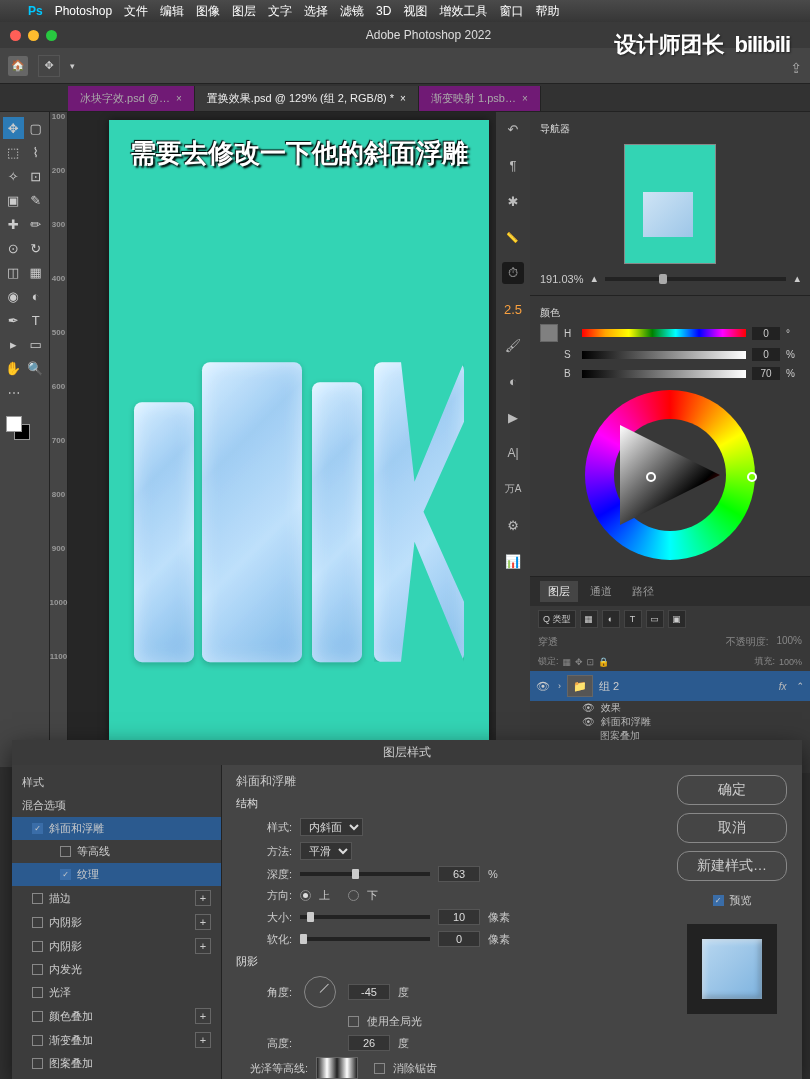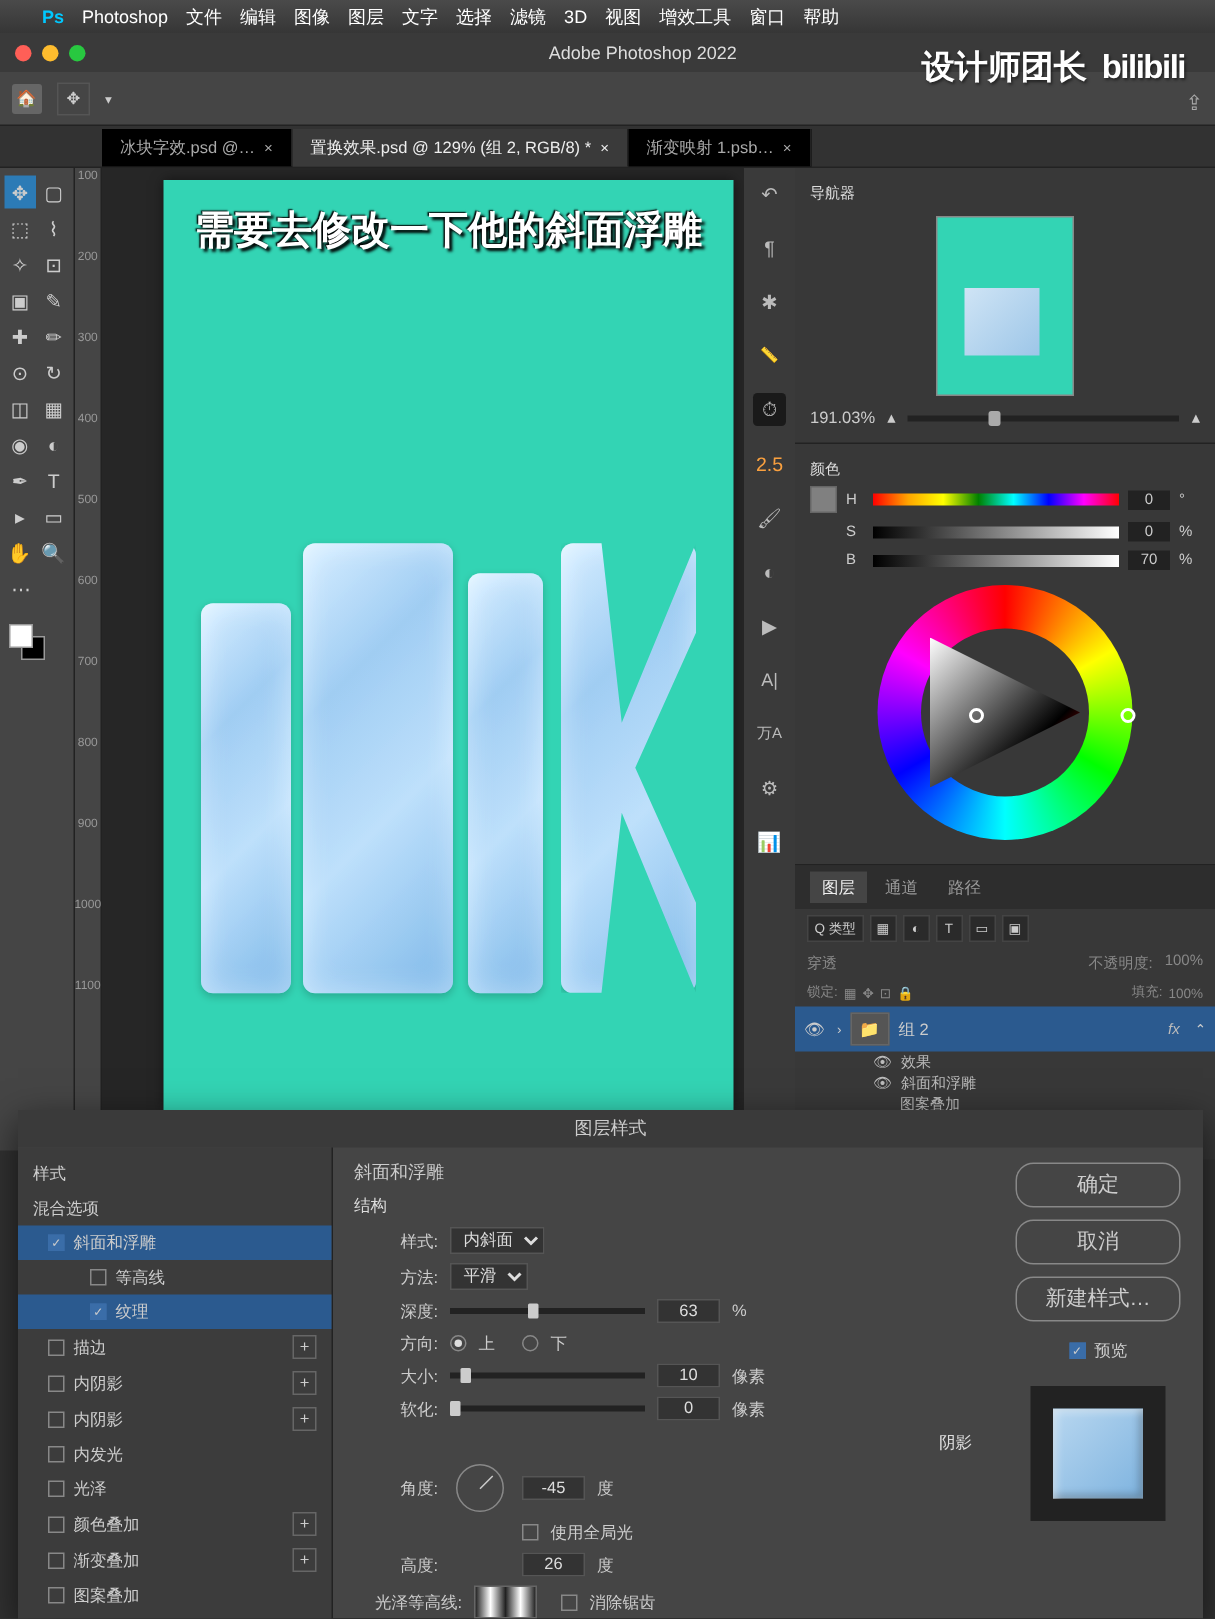--- a/index.html
+++ b/index.html
@@ -17,40 +17,40 @@
 .tl-red { background: #ff5f57; } .tl-yellow { background: #febc2e; } .tl-green { background: #28c840; }
 .window-title { flex: 1; text-align: center; font-size: 12px; color: #ddd; }
 
 
 .options-bar { background: #454545; height: 36px; border-bottom: 1px solid #222; display: flex; align-items: center; padding: 0 8px; gap: 10px; }
 .home-icon { width: 20px; height: 20px; background: #666; border-radius: 2px; display: flex; align-items: center; justify-content: center; }
 .move-opts { width: 22px; height: 22px; display: flex; align-items: center; justify-content: center; border: 1px solid #555; }
 
 
 .doc-tabs { background: #323232; height: 28px; display: flex; align-items: flex-end; padding-left: 68px; border-bottom: 1px solid #222; }
-.doc-tab { padding: 5px 12px; color: #aaa; font-size: 11px; border-right: 1px solid #222; background: #000000; }
+.doc-tab { padding: 5px 12px; color: #aaa; font-size: 11px; border-right: 1px solid #222; background: #701a75; }
 .doc-tab.active { background: #3a3a3a; color: #eee; }
 .doc-tab .close { margin-left: 6px; font-size: 10px; }
 
 
 .main { display: flex; height: 655px; }
 
 
 .left-tools { width: 50px; background: #454545; border-right: 1px solid #222; display: flex; flex-direction: column; padding: 4px 2px; }
 .tool-row { display: flex; }
 .tool { width: 22px; height: 22px; display: flex; align-items: center; justify-content: center; color: #ccc; font-size: 13px; margin: 1px; cursor: pointer; }
 .tool.active { background: #2c7bb6; }
 .color-swatches { margin-top: 8px; padding: 4px; }
 .swatch-pair { position: relative; width: 24px; height: 24px; }
 .swatch-fg { position: absolute; width: 16px; height: 16px; background: #fff; border: 1px solid #999; }
 .swatch-bg { position: absolute; width: 16px; height: 16px; background: #000; border: 1px solid #999; right: 0; bottom: 0; }
 
 
 .canvas-area { flex: 1; background: #262626; position: relative; display: flex; overflow: hidden; }
-.ruler-v { width: 18px; background: #454545; border-right: 1px solid #222; font-size: 8px; color: #999; display: flex; flex-direction: column; align-items: center; }
+.ruler-v { width: 18px; background: #454545; border-right: 1px solid #222; font-size: 8px; color: #999; display: flex; flex-direction: column; align-items: center; font-weight: bold; }
 .ruler-v div { height: 54px; }
 .canvas-inner { flex: 1; position: relative; padding: 8px 18px; display: flex; align-items: flex-start; justify-content: center; }
 .canvas { width: 380px; height: 620px; background: #33d4b4; position: relative; box-shadow: 0 0 8px rgba(0,0,0,.5); }
 .ice-text { position: absolute; left: 50%; top: 58%; transform: translate(-50%,-38%); width: 330px; height: 310px; }
 .ice-letter { position: absolute; background: linear-gradient(135deg, #cfe4f5 0%, #9dc6e8 30%, #b8d7f0 60%, #7eb3df 100%); filter: contrast(1.1); box-shadow: inset 0 0 20px rgba(255,255,255,.4), 0 2px 6px rgba(0,0,0,.2); }
 .il1 { left: 0; top: 40px; width: 60px; height: 260px; border-radius: 8px; }
 .il2 { left: 68px; top: 0; width: 100px; height: 300px; border-radius: 8px; }
 .il3 { left: 178px; top: 20px; width: 50px; height: 280px; border-radius: 8px; }
 .il4 { left: 240px; top: 0; width: 90px; height: 300px; border-radius: 8px; clip-path: polygon(0 0, 30% 0, 45% 40%, 100% 0, 100% 20%, 55% 50%, 100% 80%, 100% 100%, 45% 60%, 30% 100%, 0 100%); }
 
@@ -481,21 +481,21 @@
           <span>像素</span>
         </div>
       <div class="dlg-row">
           <span class="rlab">软化:</span>
           <div class="dlg-slider">
             <div class="thumb" style="left:0%;"></div>
           </div>
           <input type="text" value="0" style="">
           <span>像素</span>
         </div>
-      <div class="dlg-subh" style="text-align:right;">阴影</div>
+      <div class="dlg-subh" style="">阴影</div>
       <div class="dlg-row">
           <span class="rlab">角度:</span>
           <div class="angle-dial"></div>
           <input type="text" value="-45" style="">
           <span>度</span>
         </div>
       <div class="dlg-row">
           <span class="rlab"></span>
           <span style="width:40px;"></span>
           <span class="chk"></span>

